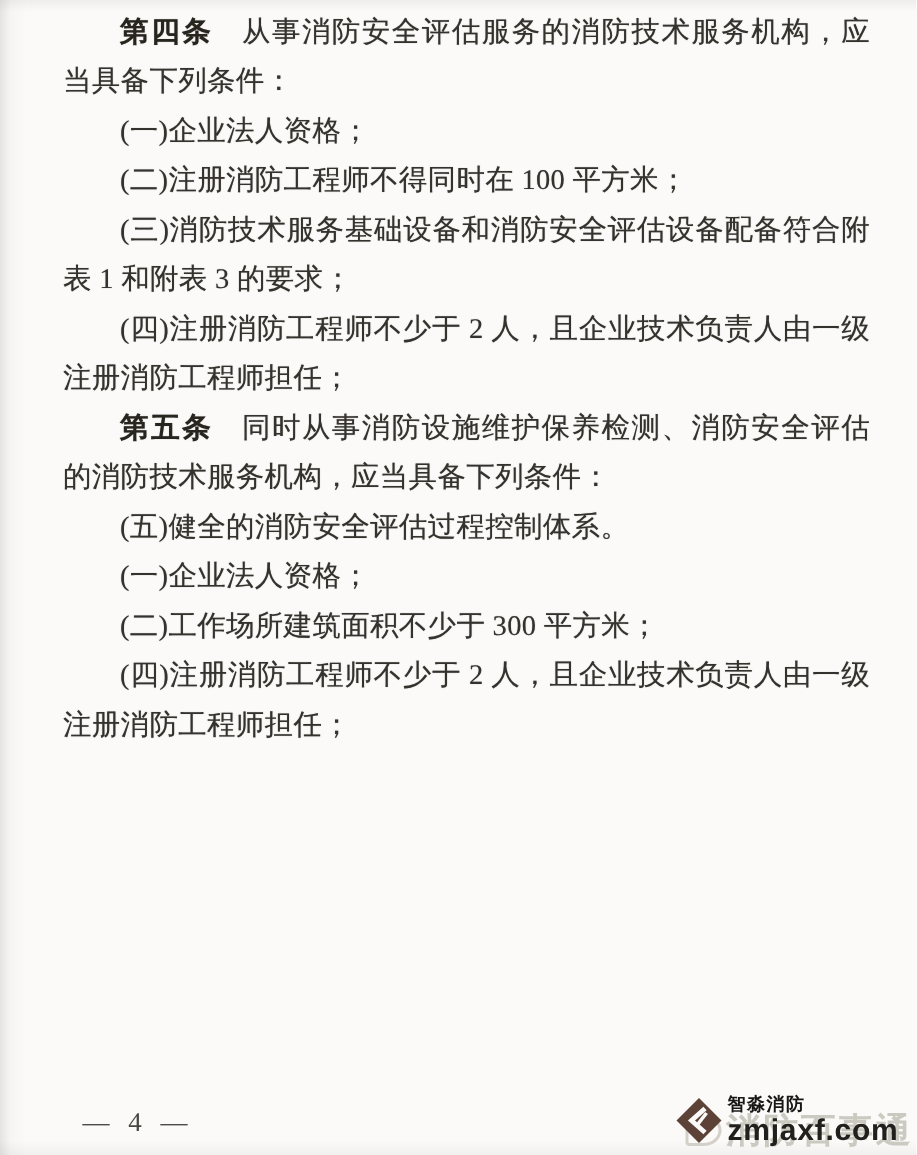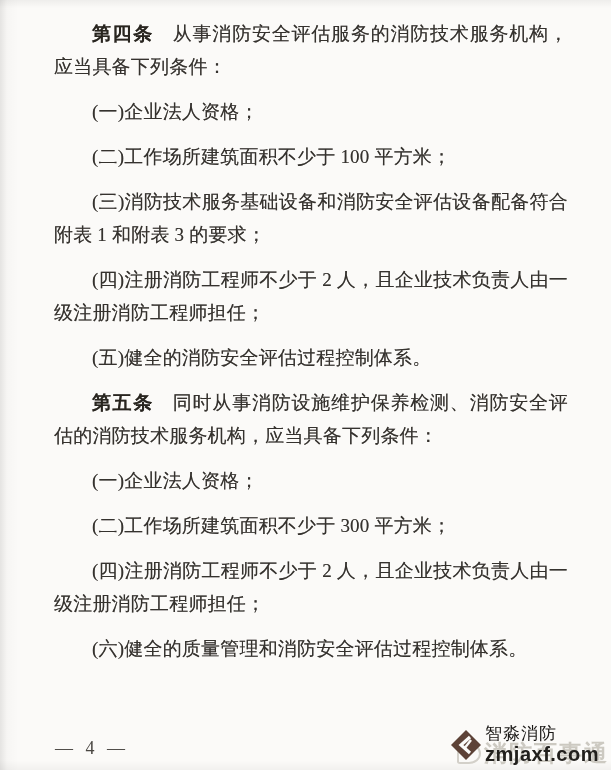--- a/index.html
+++ b/index.html
@@ -19,21 +19,21 @@
       #fbfaf8;
     font-family: "Liberation Serif", "DejaVu Serif", serif;
   }
   .doc-body {
     position: absolute;
     left: 42px;
     top: 5px;
     width: 538px;
   }
   .para {
-    margin: 12px;
+    margin: 0;
     padding: 0;
     text-indent: 2em;
     text-align: justify;
     font-size: 19px;
     line-height: 33px;
     letter-spacing: 0.2px;
     color: #35322e;
     text-shadow: 0 0 0.6px rgba(53,50,46,0.55);
   }
   .article-label {
@@ -88,22 +88,22 @@
     height: 32px;
     flex: 0 0 auto;
   }
   .wm-text {
     display: flex;
     flex-direction: column;
     line-height: 1;
   }
   .wm-brand {
     font-family: "Liberation Sans", "DejaVu Sans", sans-serif;
-    font-weight: 400;
-    font-size: 17px;
+    font-weight: 700;
+    font-size: 12px;
     color: #191715;
     letter-spacing: 1px;
   }
   .wm-site {
     font-family: "Liberation Sans", "DejaVu Sans", sans-serif;
     font-weight: 700;
     font-size: 20px;
     color: #22201d;
     margin-top: 2px;
     letter-spacing: 0.5px;
@@ -112,39 +112,38 @@
 </head>
 <body>
 
 <div class="page">
 
   <div class="doc-body">
   <p class="para"><b class="article-label">第四条</b><span class="para-text">从事消防安全评估服务的消防技术服务机构，应当具备下列条件：</span></p>
 
   <p class="para"><span class="para-text">(一)企业法人资格；</span></p>
 
-  <p class="para"><span class="para-text">(二)工作场所建筑面积不少于 100 平方米；</span></p>
+  <p class="para"><span class="para-text">(二)注册消防工程师不得同时在 100 平方米；</span></p>
 
   <p class="para"><span class="para-text">(三)消防技术服务基础设备和消防安全评估设备配备符合附表 1 和附表 3 的要求；</span></p>
 
   <p class="para"><span class="para-text">(四)注册消防工程师不少于 2 人，且企业技术负责人由一级注册消防工程师担任；</span></p>
 
+  <p class="para"><b class="article-label">第五条</b><span class="para-text">同时从事消防设施维护保养检测、消防安全评估的消防技术服务机构，应当具备下列条件：</span></p>
+
   <p class="para"><span class="para-text">(五)健全的消防安全评估过程控制体系。</span></p>
-
-  <p class="para"><b class="article-label">第五条</b><span class="para-text">同时从事消防设施维护保养检测、消防安全评估的消防技术服务机构，应当具备下列条件：</span></p>
 
   <p class="para"><span class="para-text">(一)企业法人资格；</span></p>
 
   <p class="para"><span class="para-text">(二)工作场所建筑面积不少于 300 平方米；</span></p>
 
 
   <p class="para"><span class="para-text">(四)注册消防工程师不少于 2 人，且企业技术负责人由一级注册消防工程师担任；</span></p>
 
 
-  <p class="para"><span class="para-text">(六)健全的质量管理和消防安全评估过程控制体系。</span></p>
 
 </div>
 
   <div class="footer">
     <span>— 4 —</span>
   </div>
 
   <div class="wm-faint">
     <span class="bubble"></span>
     <span>消防百事通</span>

